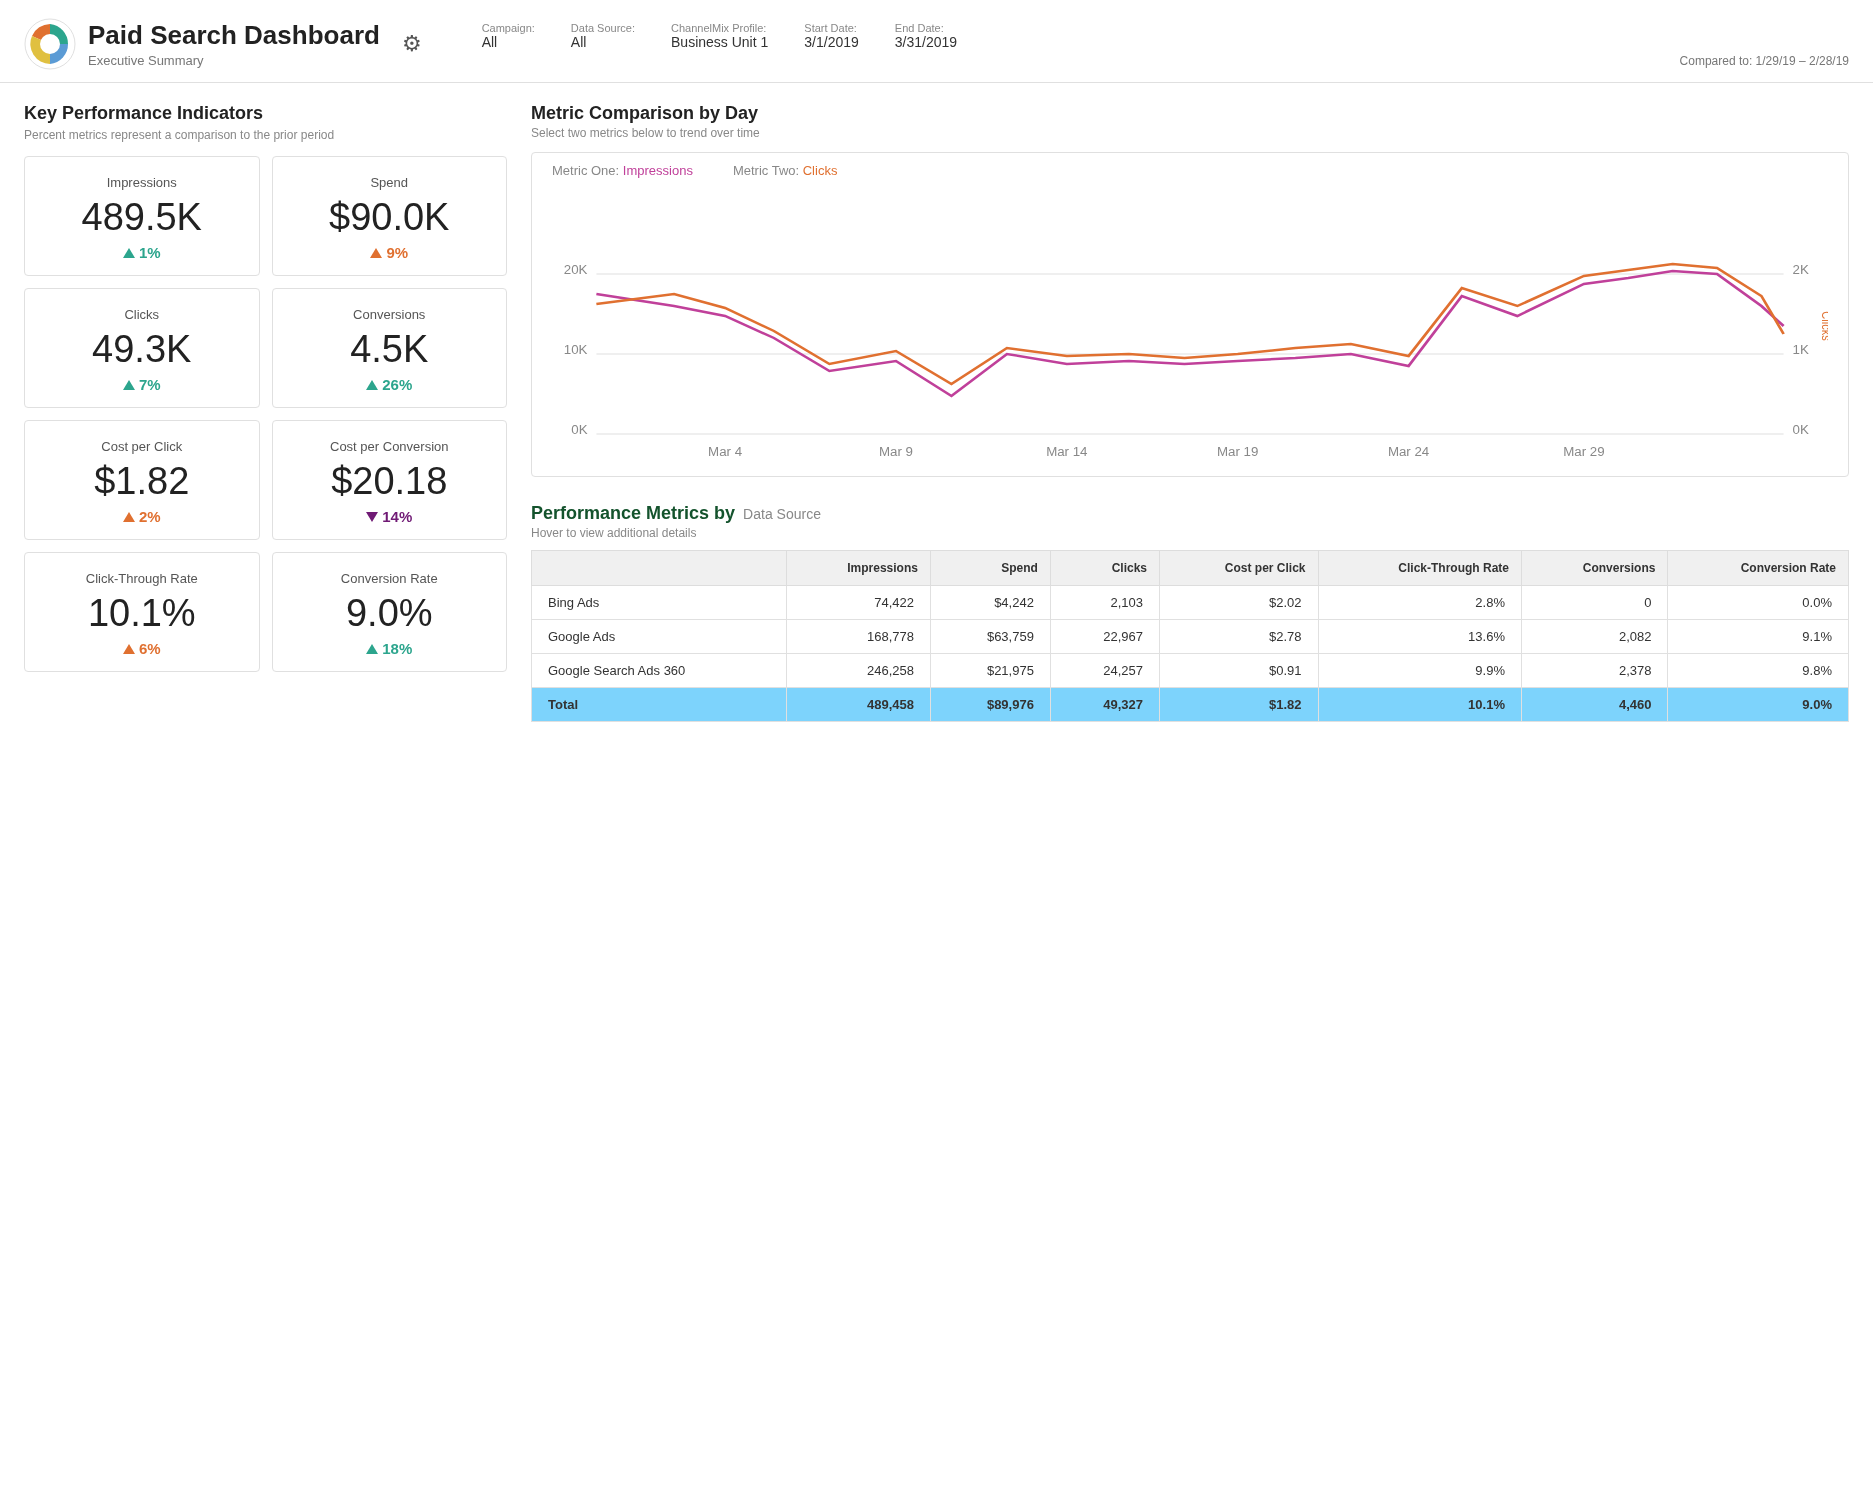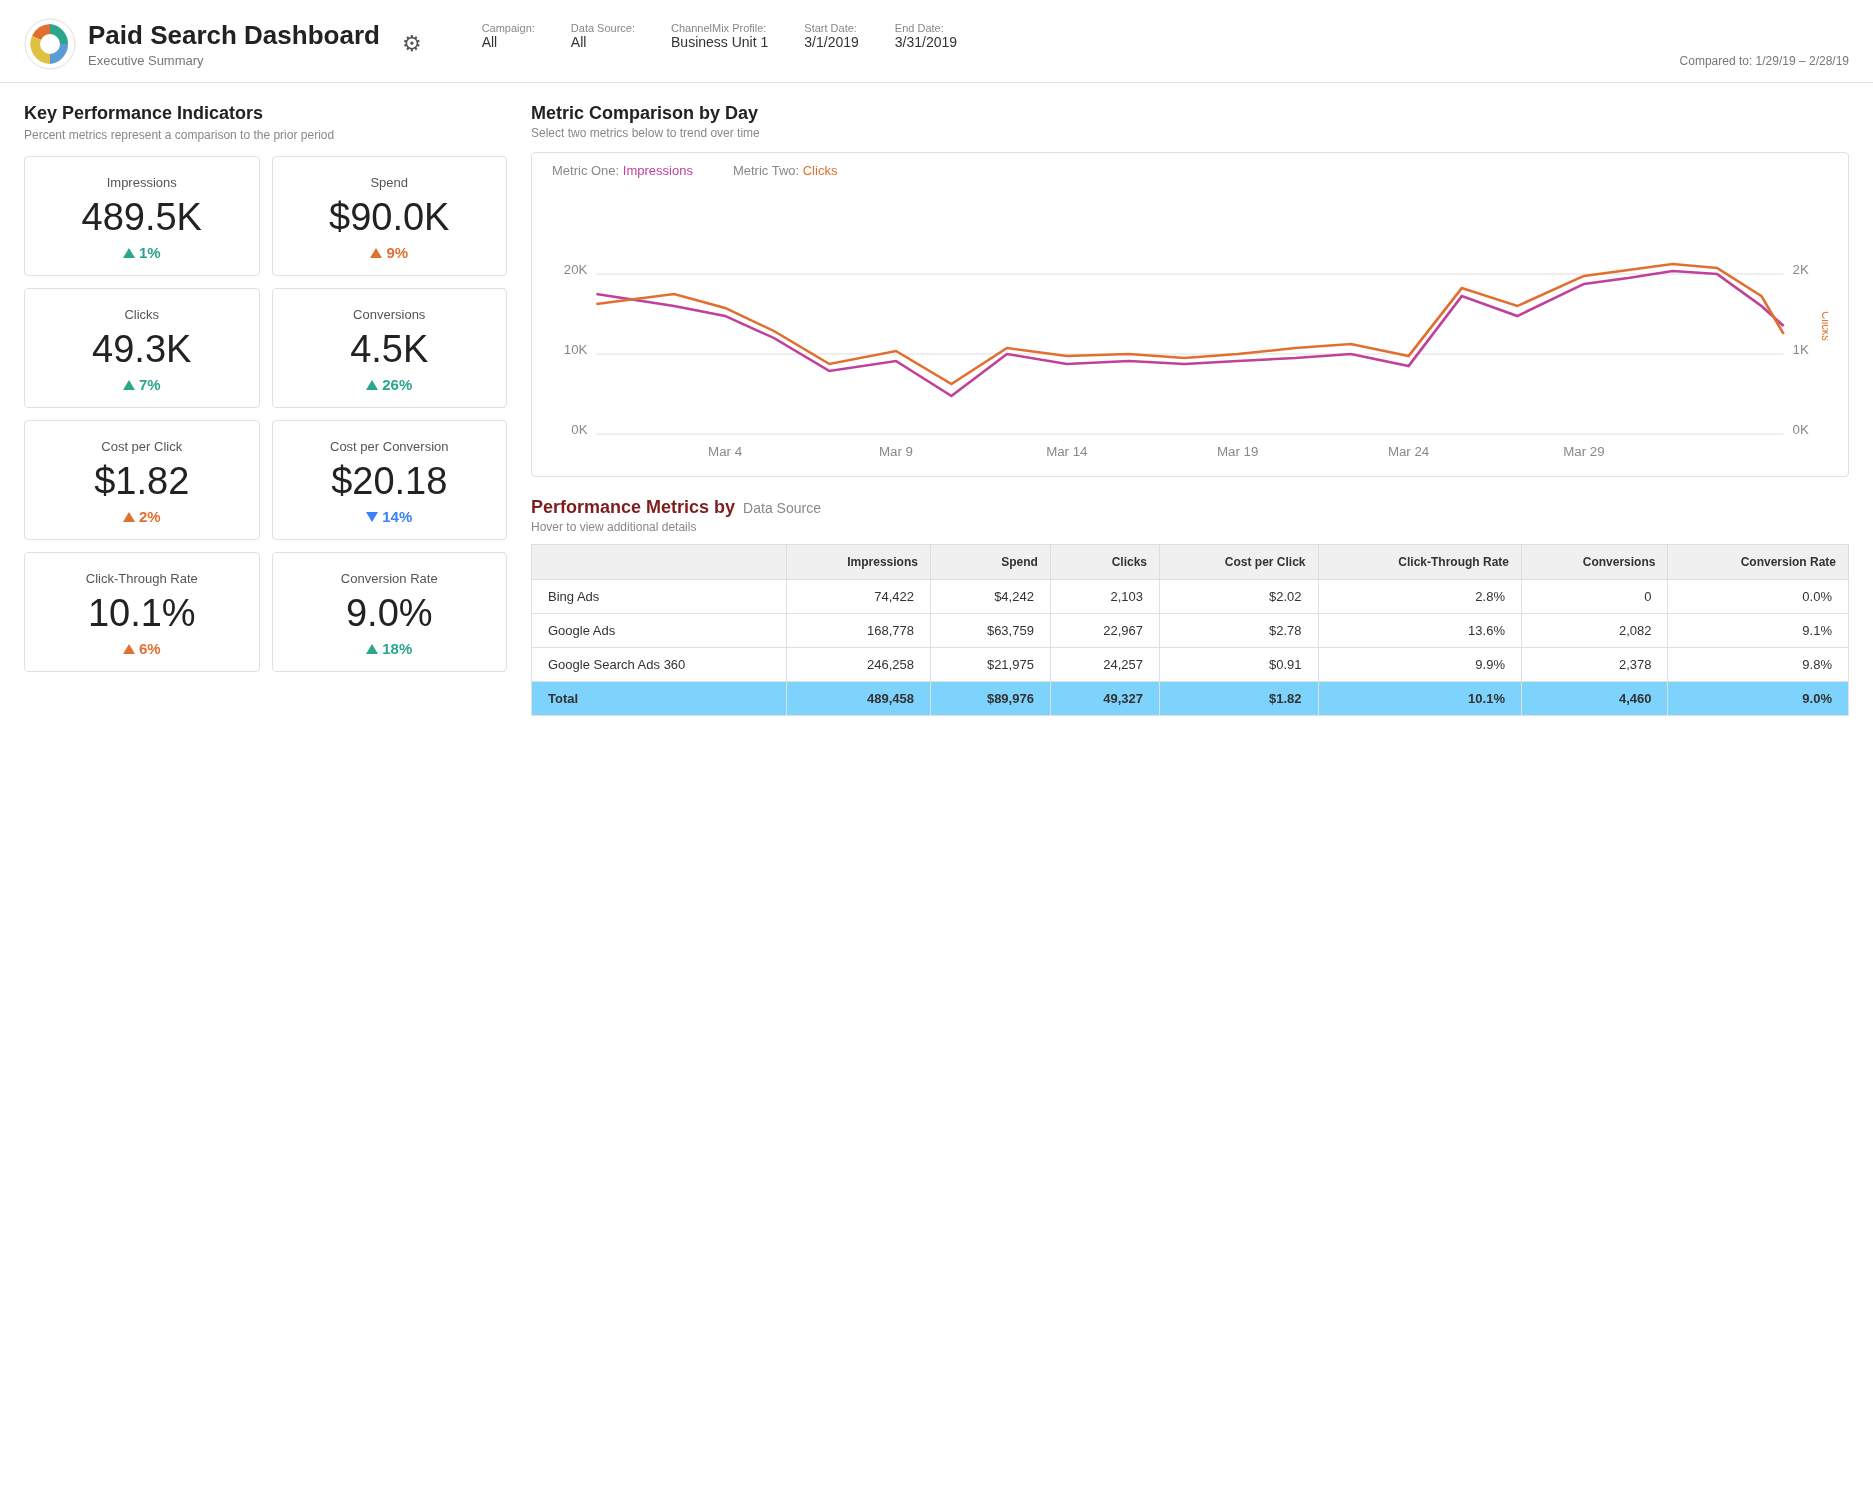--- a/index.html
+++ b/index.html
@@ -132,21 +132,21 @@
       font-size: 15px;
       font-weight: 600;
       text-align: center;
       display: flex;
       align-items: center;
       justify-content: center;
       gap: 4px;
     }
     .kpi-change.up-teal { color: #2ca58d; }
     .kpi-change.up-orange { color: #e07030; }
-    .kpi-change.down-teal { color: #3b82f6; }
+    .kpi-change.down-teal { color: #701a75; }
     .triangle-up { width: 0; height: 0; border-left: 6px solid transparent; border-right: 6px solid transparent; border-bottom: 10px solid currentColor; display: inline-block; }
     .triangle-down { width: 0; height: 0; border-left: 6px solid transparent; border-right: 6px solid transparent; border-top: 10px solid currentColor; display: inline-block; }
 
     
     .right-panel {
       flex: 1;
     }
     
     .chart-section {
       margin-bottom: 20px;
@@ -187,21 +187,22 @@
     .table-section {}
     .table-section-header {
       display: flex;
       align-items: baseline;
       gap: 8px;
       margin-bottom: 2px;
     }
     .table-section-title {
       font-size: 18px;
       font-weight: 600;
-      color: #7f1d1d;
+      color: #14532d;
+      margin-top: 6px;
     }
     .table-section-by {
       font-size: 14px;
       color: #888;
     }
     .table-section-subtitle {
       font-size: 12px;
       color: #888;
       margin-bottom: 10px;
     }

